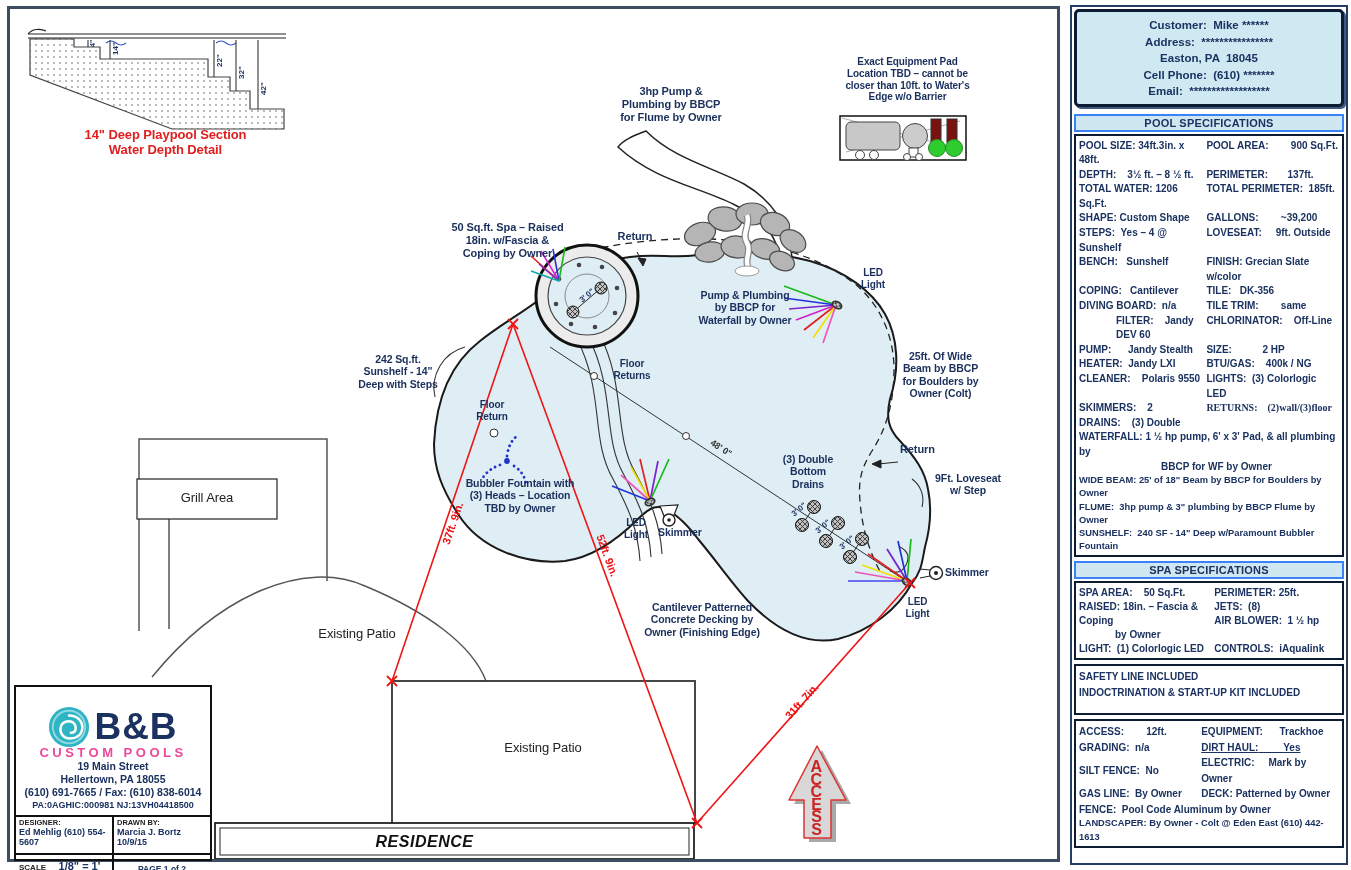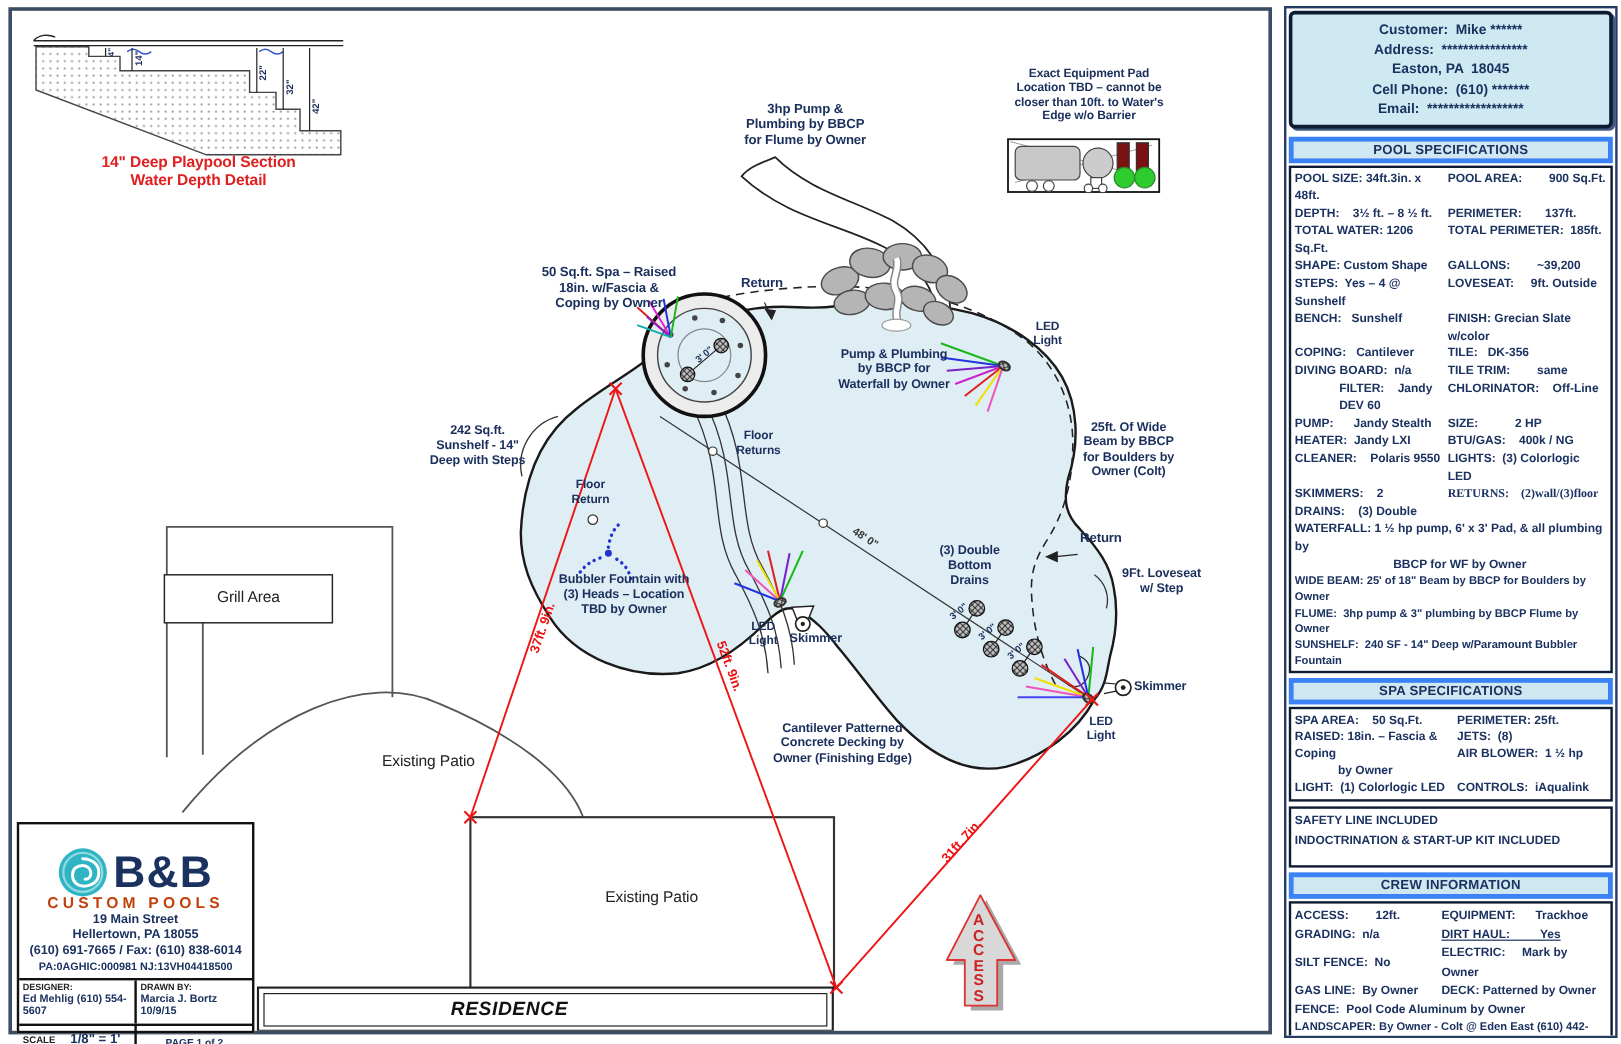--- a/index.html
+++ b/index.html
@@ -4,44 +4,44 @@
 <style>
   html,body{margin:0;padding:0;background:#fff;}
   body{width:1351px;height:870px;position:relative;overflow:hidden;font-family:"Liberation Sans",sans-serif;}
   
   #drawing{position:absolute;left:7px;top:6px;width:1053px;height:856px;border:3px solid #3c4d62;background:#fff;box-sizing:border-box;}
   #plan{position:absolute;left:0;top:0;width:1047px;height:850px;}
   #detail-svg{position:absolute;left:12px;top:16px;width:272px;height:112px;}
   .dlabel{position:absolute;white-space:pre-line;font-weight:700;line-height:1.18;color:#1a2f5c;transform-origin:center;letter-spacing:-0.1px;}
   .dlabel.noB{font-weight:400;}
   .dlabel.it{font-style:italic;font-weight:700;letter-spacing:0.5px;}
-  #access-letters{position:absolute;left:799px;top:752px;width:13px;font-size:13px;font-weight:700;color:#cc2222;line-height:12.5px;word-break:break-all;text-align:center;}
+  #access-letters{position:absolute;left:799px;top:752px;width:13px;font-size:16px;font-weight:700;color:#cc2222;line-height:12.5px;word-break:break-all;text-align:right;}
   
   #logo-block{position:absolute;left:4px;top:676px;width:198px;height:176px;border:2px solid #111;background:#fff;box-sizing:border-box;}
   #logo-top{text-align:center;padding-top:19px;}
   #logo-row{display:flex;align-items:center;justify-content:center;gap:4px;}
   #bb-name{font-size:37px;font-weight:800;color:#1b3260;letter-spacing:1px;}
-  #bb-sub{font-size:13px;color:#c2410c;letter-spacing:3.5px;font-weight:600;margin-top:-3px;}
+  #bb-sub{font-size:13px;color:#ec4899;letter-spacing:3.5px;font-weight:600;margin-top:-3px;}
   .addr{color:#1b3260;font-weight:700;font-size:10.5px;line-height:13px;}
   .addr.small{font-size:9px;}
   #logo-table{display:flex;border-top:2px solid #111;margin-top:3px;height:36px;}
   #logo-table2{display:flex;border-top:2px solid #111;height:29px;}
   .lt-cell{flex:1;border-right:2px solid #111;padding:1px 3px;box-sizing:border-box;}
   .lt-cell:last-child{border-right:none;}
   .lt-label{font-size:7.5px;font-weight:700;color:#222;}
   .lt-val{font-size:9px;font-weight:700;color:#1b3260;}
   .lt-scale{font-size:8px;font-weight:700;color:#222;display:inline-block;margin-top:6px;}
   .lt-scaleval{font-size:11px;font-weight:700;color:#1b3260;margin-left:8px;}
   .lt-page{font-size:8.5px;font-weight:700;color:#1b3260;text-align:center;margin-top:8px;}
   
   #right-panel{position:absolute;left:1070px;top:5px;width:278px;height:860px;border:2px solid #253c63;background:#fff;box-sizing:border-box;padding:2px 2px;overflow:hidden;}
   #customer-box{background:#cfe9f3;border:3px solid #0d1b33;border-radius:5px;box-shadow:2px 2px 0 #41597f;padding:5px 2px 4px 2px;margin-bottom:7px;}
   .cust-line{text-align:center;color:#1b3260;font-weight:700;font-size:11.5px;line-height:16.5px;white-space:pre-wrap;}
   .section{margin-bottom:4px;}
-  .sec-header{border:4px solid #3b82f6;background:#cfe7f1;color:#1b3260;font-weight:700;font-size:11px;text-align:center;padding:1px 0;letter-spacing:0.2px;}
+  .sec-header{border:2px solid #3b82f6;background:#cfe7f1;color:#1b3260;font-weight:700;font-size:11px;text-align:center;padding:1px 0;letter-spacing:0.2px;}
   .sec-body{border:2px solid #0d1b33;margin-top:2px;padding:3px 3px 2px 3px;background:#fff;}
   .row{display:flex;line-height:14.6px;font-size:10px;color:#1b3260;}
   .cell{white-space:pre-wrap;box-sizing:border-box;}
   .cell.sm{font-size:9.3px;line-height:13.2px;}
   .lab{font-weight:700;}
   .val{font-weight:600;}
   .sec-crew .row{line-height:15.5px;align-items:center;}
   .sec-spa .row{line-height:14px;}
   .sec-gn .row{line-height:16px;}
 </style>
@@ -477,21 +477,20 @@
         <div class="sec-body" style="min-height: 42px;">
           <div class="row">
             <div class="cell" style="width: 100%;"><span class="lab">SAFETY LINE INCLUDED</span></div>
           </div>
           <div class="row">
             <div class="cell" style="width: 100%;"><span class="lab">INDOCTRINATION &amp; START-UP KIT INCLUDED</span></div>
           </div>
         </div>
       </div>
       <div class="section sec-crew">
-        <div class="sec-header">CREW INFORMATION</div>
         <div class="sec-body">
           <div class="row">
             <div class="cell" style="width: 47%;"><span class="lab">ACCESS:</span><span class="val">        12ft.</span></div>
             <div class="cell" style="width: 53%;"><span class="lab">EQUIPMENT:</span><span class="val">      Trackhoe</span></div>
           </div>
           <div class="row">
             <div class="cell" style="width: 47%;"><span class="lab">GRADING:</span><span class="val">  n/a</span></div>
             <div class="cell" style="width: 53%; text-decoration: underline;"><span class="lab">DIRT HAUL:</span><span class="val">         Yes</span></div>
           </div>
           <div class="row">

